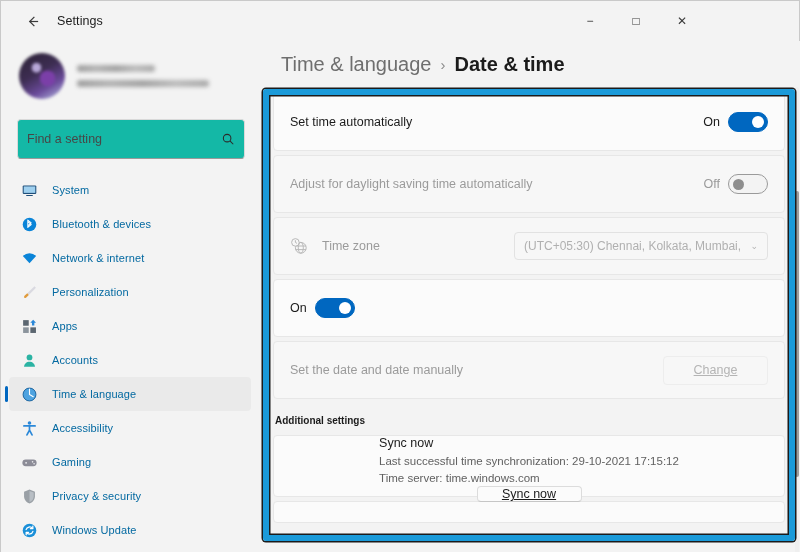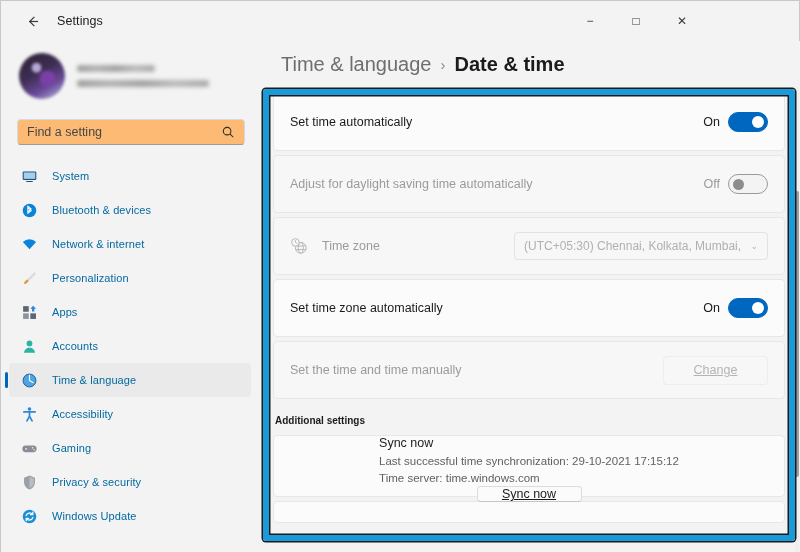--- a/index.html
+++ b/index.html
@@ -58,22 +58,22 @@
   .profile-text { margin-left: 12px; }
   .blur-line {
     height: 7px; border-radius: 3px;
     background: linear-gradient(90deg,#8b8b8b,#a5a5a5,#909090,#b0b0b0,#9a9a9a);
     filter: blur(2.1px); opacity: .82;
   }
   .blur-line.name { width: 78px; margin-bottom: 8px; }
   .blur-line.mail { width: 132px; }
 
   .searchbox {
-    margin: 20px 14px 0 16px; height: 26px;
-    background: #fdba74; border: 1px solid #d9d9d9;
+    margin: 20px 14px 0 16px; height: 40px;
+    background: #14b8a6; border: 1px solid #d9d9d9;
     border-bottom-color: #9a9a9a;
     border-radius: 4px;
     display: flex; align-items: center; padding: 0 9px;
   }
   .searchbox input {
     flex: 1; border: none; outline: none; background: transparent;
     font-family: "Liberation Sans", sans-serif;
     font-size: 12.5px; color: #1b1b1b;
   }
   .searchbox input::placeholder { color: #474747; }
@@ -392,31 +392,30 @@
           <path d="M6 3.6V6l1.8 1.1"></path>
         </svg>
         <div class="card-label dim">Time zone</div>
         <div class="dropdown">
           <span class="dd-text">(UTC+05:30) Chennai, Kolkata, Mumbai, Nev</span>
           <span class="dd-chev">⌄</span>
         </div>
       </div>
 
       <div class="card">
-        <div class="card-label">Set time zone automatically</div>
         <div class="toggle-wrap">
           <span class="toggle-state">On</span>
           <div class="toggle on">
               <div class="knob"></div>
             </div>
         </div>
       </div>
 
       <div class="card dim">
-        <div class="card-label dim">Set the time and time manually</div>
+        <div class="card-label dim">Set the date and date manually</div>
         <div class="btn disabled">Change</div>
       </div>
 
       <div class="section-title">Additional settings</div>
 
       <div class="card sync">
         <div class="sync-texts">
           <div class="sync-title">Sync now</div>
           <div class="sync-sub">Last successful time synchronization: 29-10-2021 17:15:12</div>
           <div class="sync-sub">Time server: time.windows.com</div>

